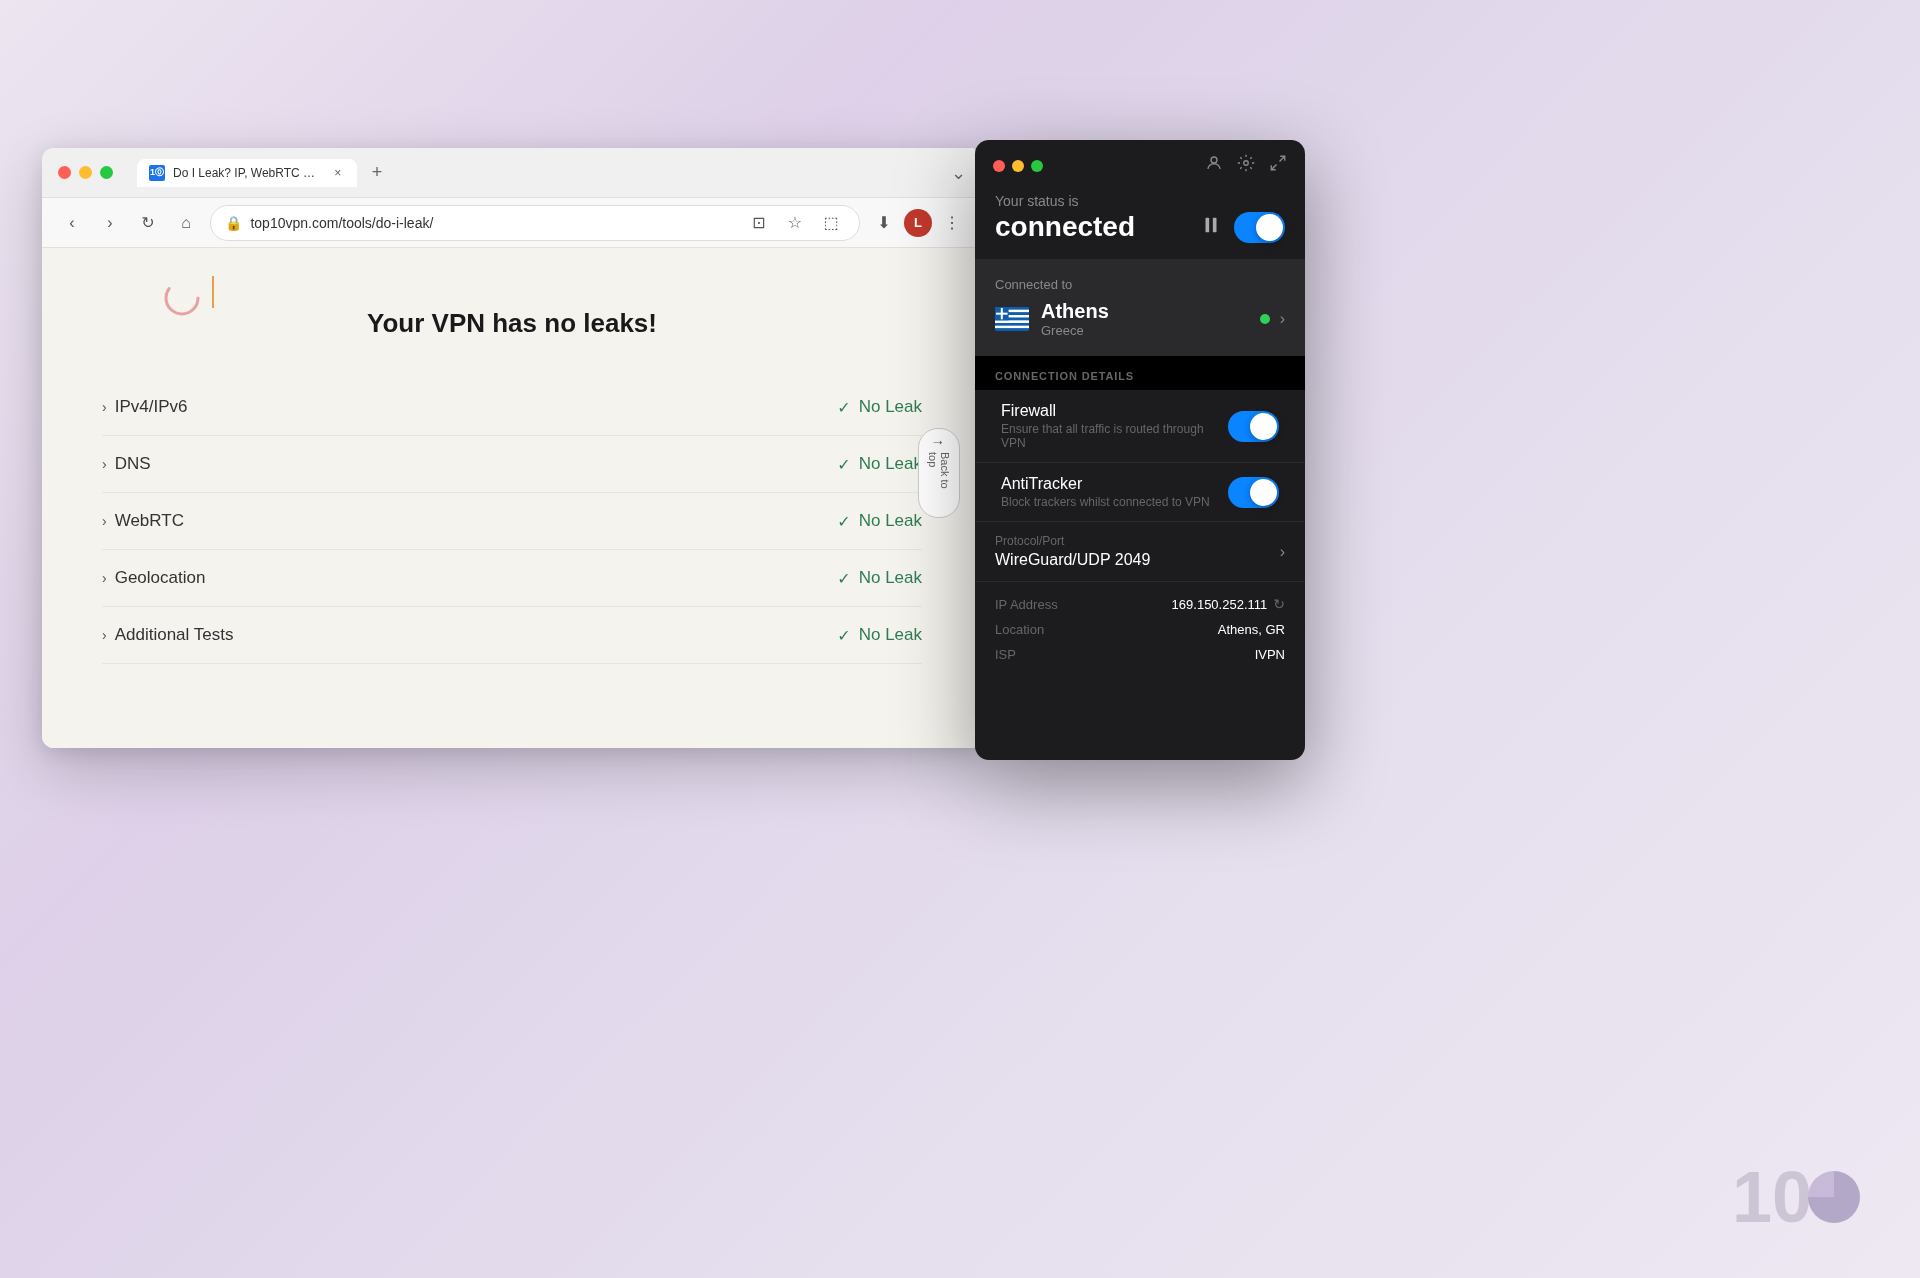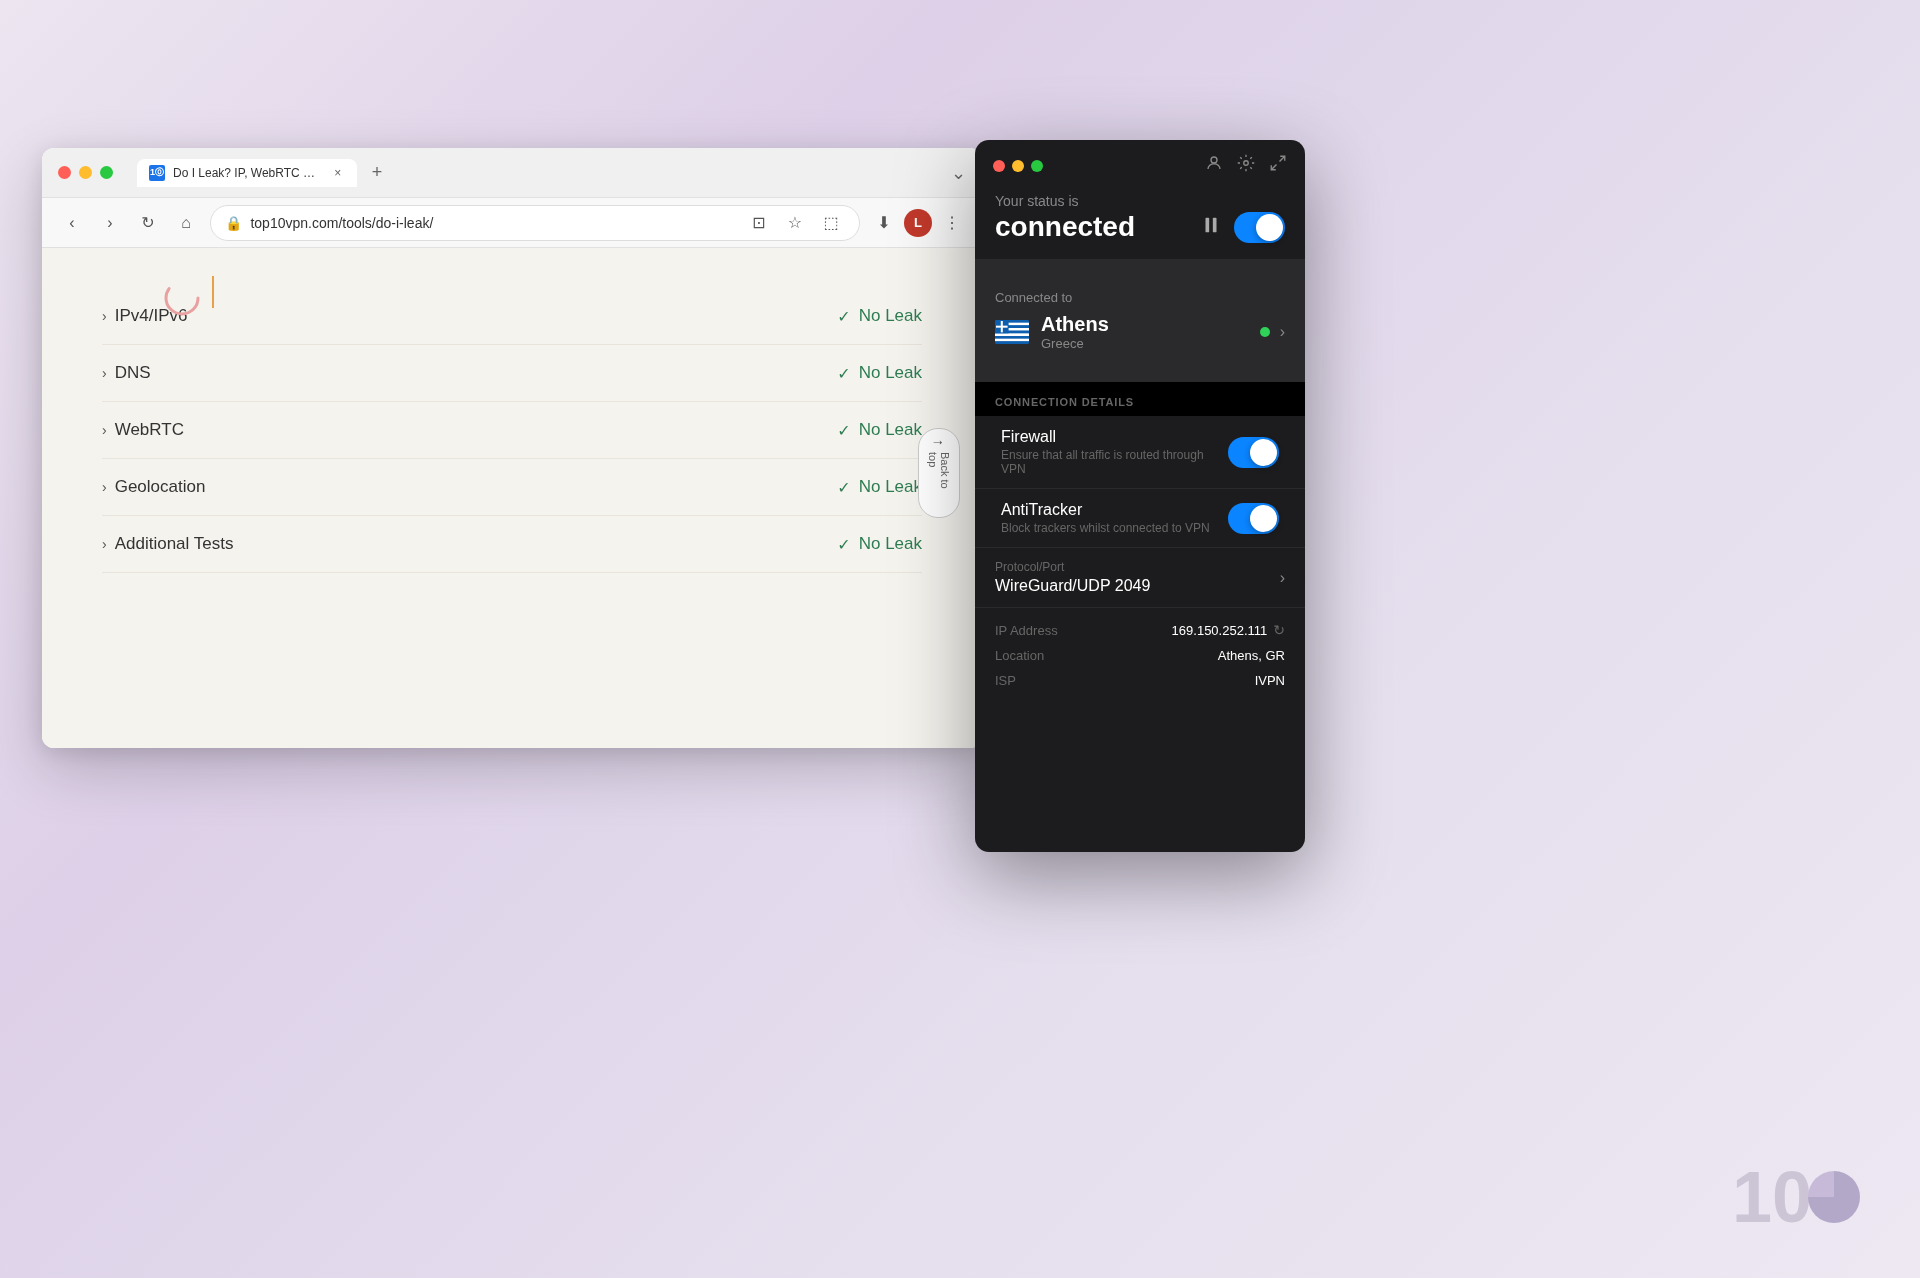--- a/index.html
+++ b/index.html
@@ -326,21 +326,21 @@
       height: 90px;
       justify-content: center;
     }
 
     
     .vpn-panel {
       position: absolute;
       right: 615px;
       top: 140px;
       width: 330px;
-      height: 712px;
+      height: 620px;
       background: #1c1c1e;
       border-radius: 14px;
       box-shadow: 0 24px 80px rgba(0,0,0,0.4);
       overflow: hidden;
       display: flex;
       flex-direction: column;
     }
 
     .vpn-titlebar {
       display: flex;
@@ -424,21 +424,21 @@
       width: 27px;
       height: 27px;
       background: white;
       border-radius: 50%;
       box-shadow: 0 2px 6px rgba(0,0,0,0.3);
     }
 
     
     .vpn-connected-section {
       background: #2a2a2c;
-      padding: 31px 20px;
+      padding: 18px 20px;
       margin: 0;
     }
 
     .connected-to-label {
       color: #888;
       font-size: 13px;
       margin-bottom: 8px;
     }
 
     .connected-location-row {
@@ -669,20 +669,21 @@
   <div class="browser-content">
 
     <div class="loading-spinner">
       <svg class="spinner-svg" width="40" height="40" viewBox="0 0 40 40">
         <circle cx="20" cy="20" r="16" fill="none" stroke="#e8a0a0" stroke-width="3" stroke-dasharray="60 40" stroke-linecap="round"></circle>
       </svg>
     </div>
 
     <div class="cursor-indicator"></div>
 
+    <h1 class="vpn-headline">Your VPN has no leaks!</h1>
 
     <div class="leak-tests">
       <div class="leak-test-row">
         <div class="leak-test-name">
           <span class="chevron-right">›</span>
           <span>IPv4/IPv6</span>
         </div>
         <div class="no-leak">
           <span class="check-icon">✓</span>
           <span>No Leak</span>

